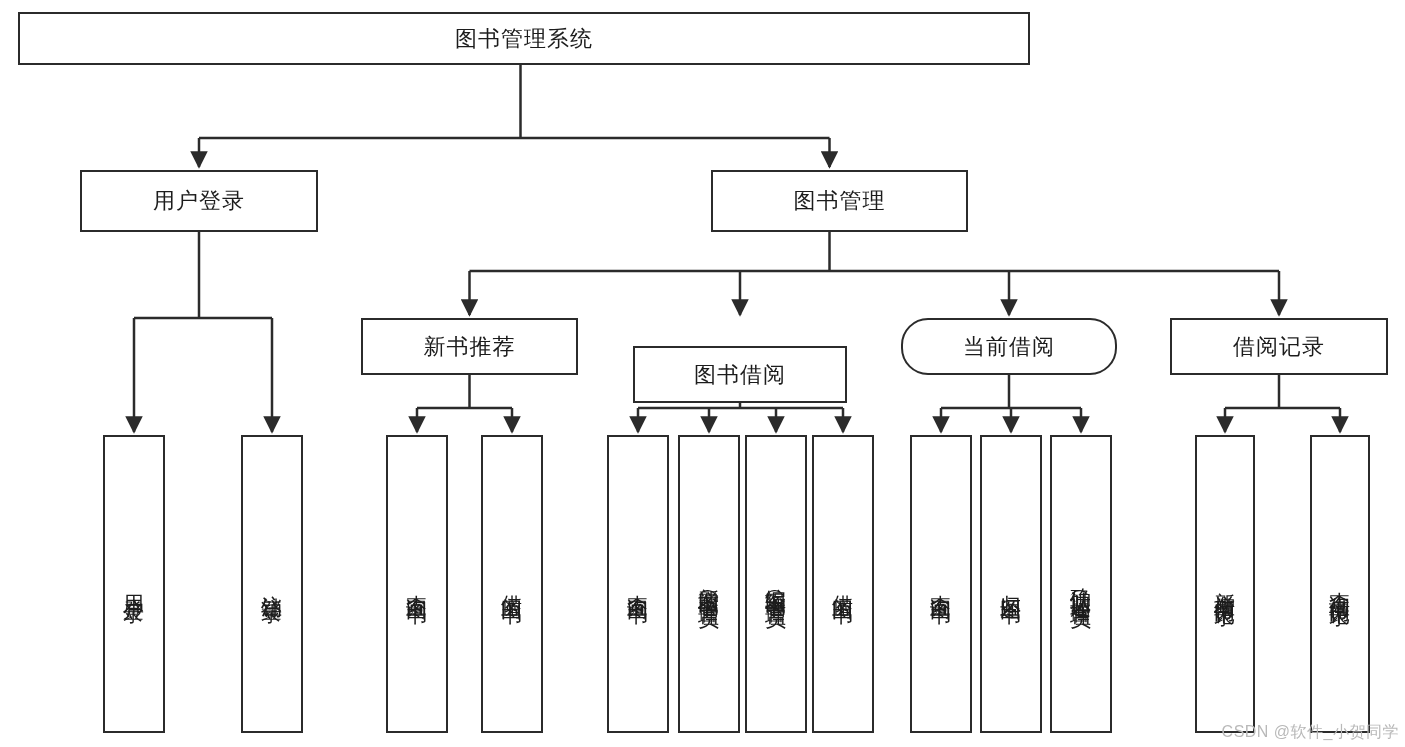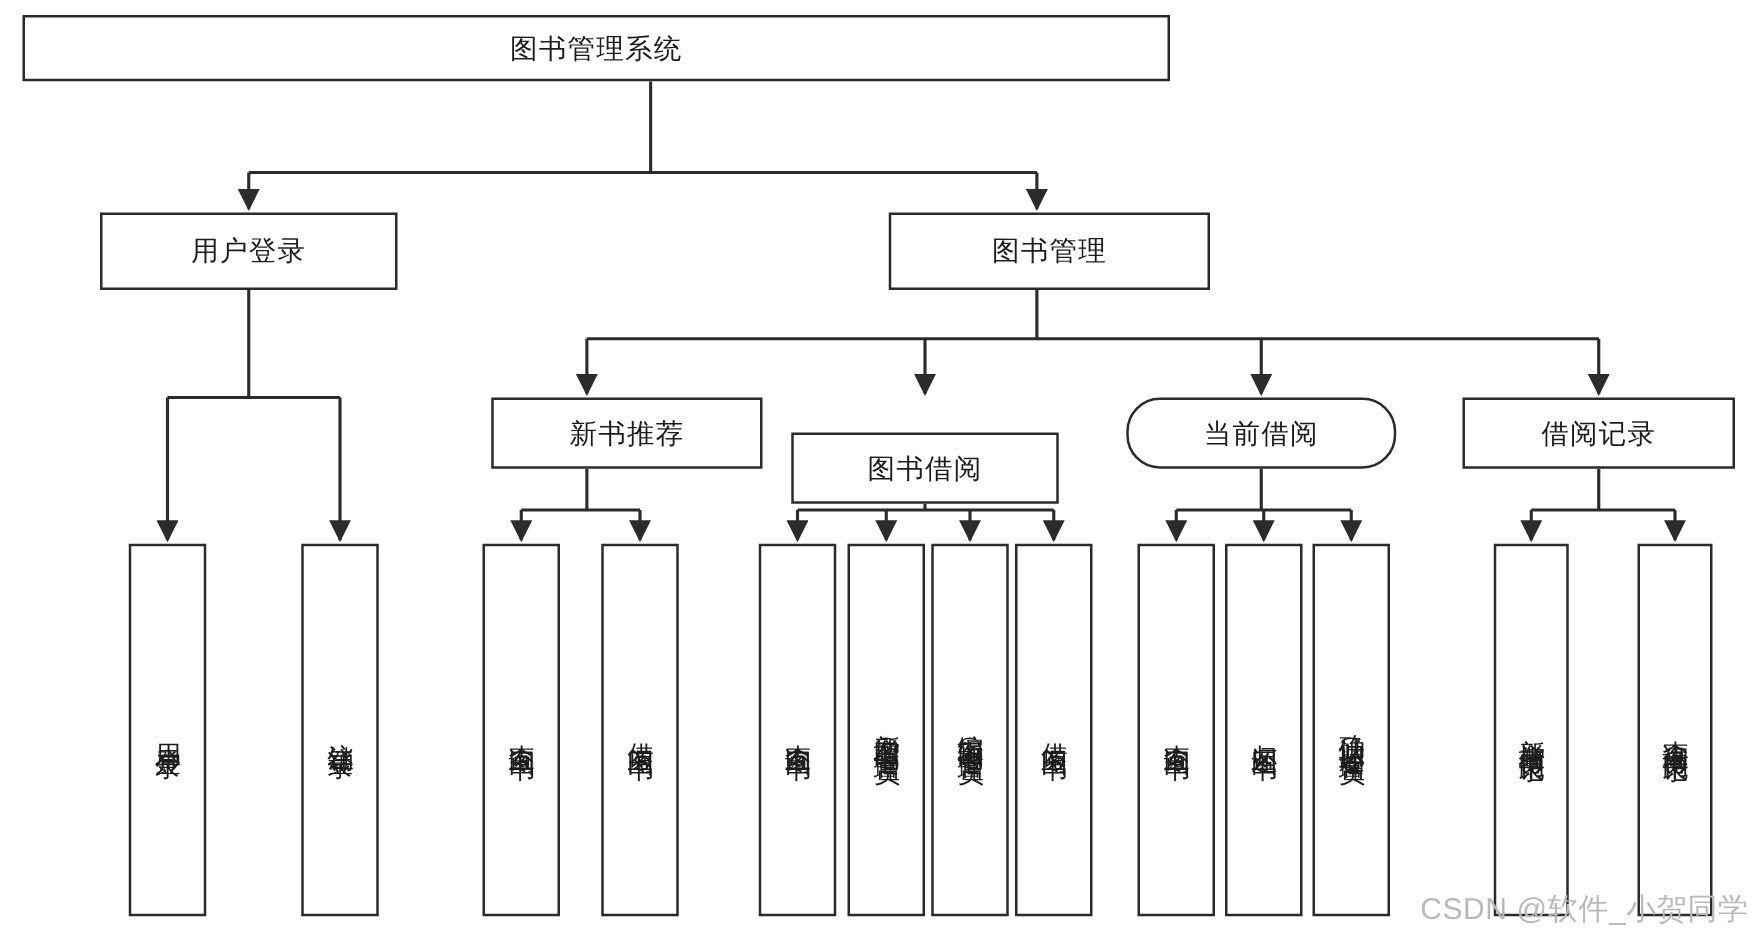--- a/index.html
+++ b/index.html
@@ -52,21 +52,21 @@
     font-size: 21px;
     letter-spacing: 3px;
     line-height: 1.1;
     white-space: nowrap;
     max-height: 100%;
   }
   #watermark {
     position: absolute;
     right: 6px;
     bottom: 4px;
-    font-size: 24px;
+    font-size: 16px;
     color: #b9b9b9;
     letter-spacing: 0.5px;
     white-space: nowrap;
   }
 </style>
 </head>
 <body>
 
 <div id="canvas">
   <svg id="wires" viewBox="0 0 1405 747" xmlns="http://www.w3.org/2000/svg">
@@ -106,30 +106,30 @@
         <path d="M 1011 408 L 1011 432" marker-end="url(#arrow)"></path>
         <path d="M 1081 408 L 1081 432" marker-end="url(#arrow)"></path>
         <path d="M 1279 375 L 1279 408"></path>
         <path d="M 1225 408 L 1340 408"></path>
         <path d="M 1225 408 L 1225 432" marker-end="url(#arrow)"></path>
         <path d="M 1340 408 L 1340 432" marker-end="url(#arrow)"></path>
       </g>
   </svg>
 
   <div id="nodes">
-      <div class="node" style="left: 18px; top: 12px; width: 918px; height: 53px;">
+      <div class="node" style="left: 18px; top: 12px; width: 1012px; height: 53px;">
         <span class="lbl">图书管理系统</span>
       </div>
       <div class="node" style="left: 80px; top: 170px; width: 238px; height: 62px;">
         <span class="lbl">用户登录</span>
       </div>
       <div class="node" style="left: 711px; top: 170px; width: 257px; height: 62px;">
         <span class="lbl">图书管理</span>
       </div>
-      <div class="node" style="left: 361px; top: 318px; width: 217px; height: 57px; margin-left: 32px;">
+      <div class="node" style="left: 361px; top: 318px; width: 217px; height: 57px;">
         <span class="lbl">新书推荐</span>
       </div>
       <div class="node" style="left: 633px; top: 318px; width: 214px; height: 57px; margin-top: 28px;">
         <span class="lbl">图书借阅</span>
       </div>
       <div class="node" style="left: 901px; top: 318px; width: 216px; height: 57px; border-radius: 27px;">
         <span class="lbl">当前借阅</span>
       </div>
       <div class="node" style="left: 1170px; top: 318px; width: 218px; height: 57px;">
         <span class="lbl">借阅记录</span>

